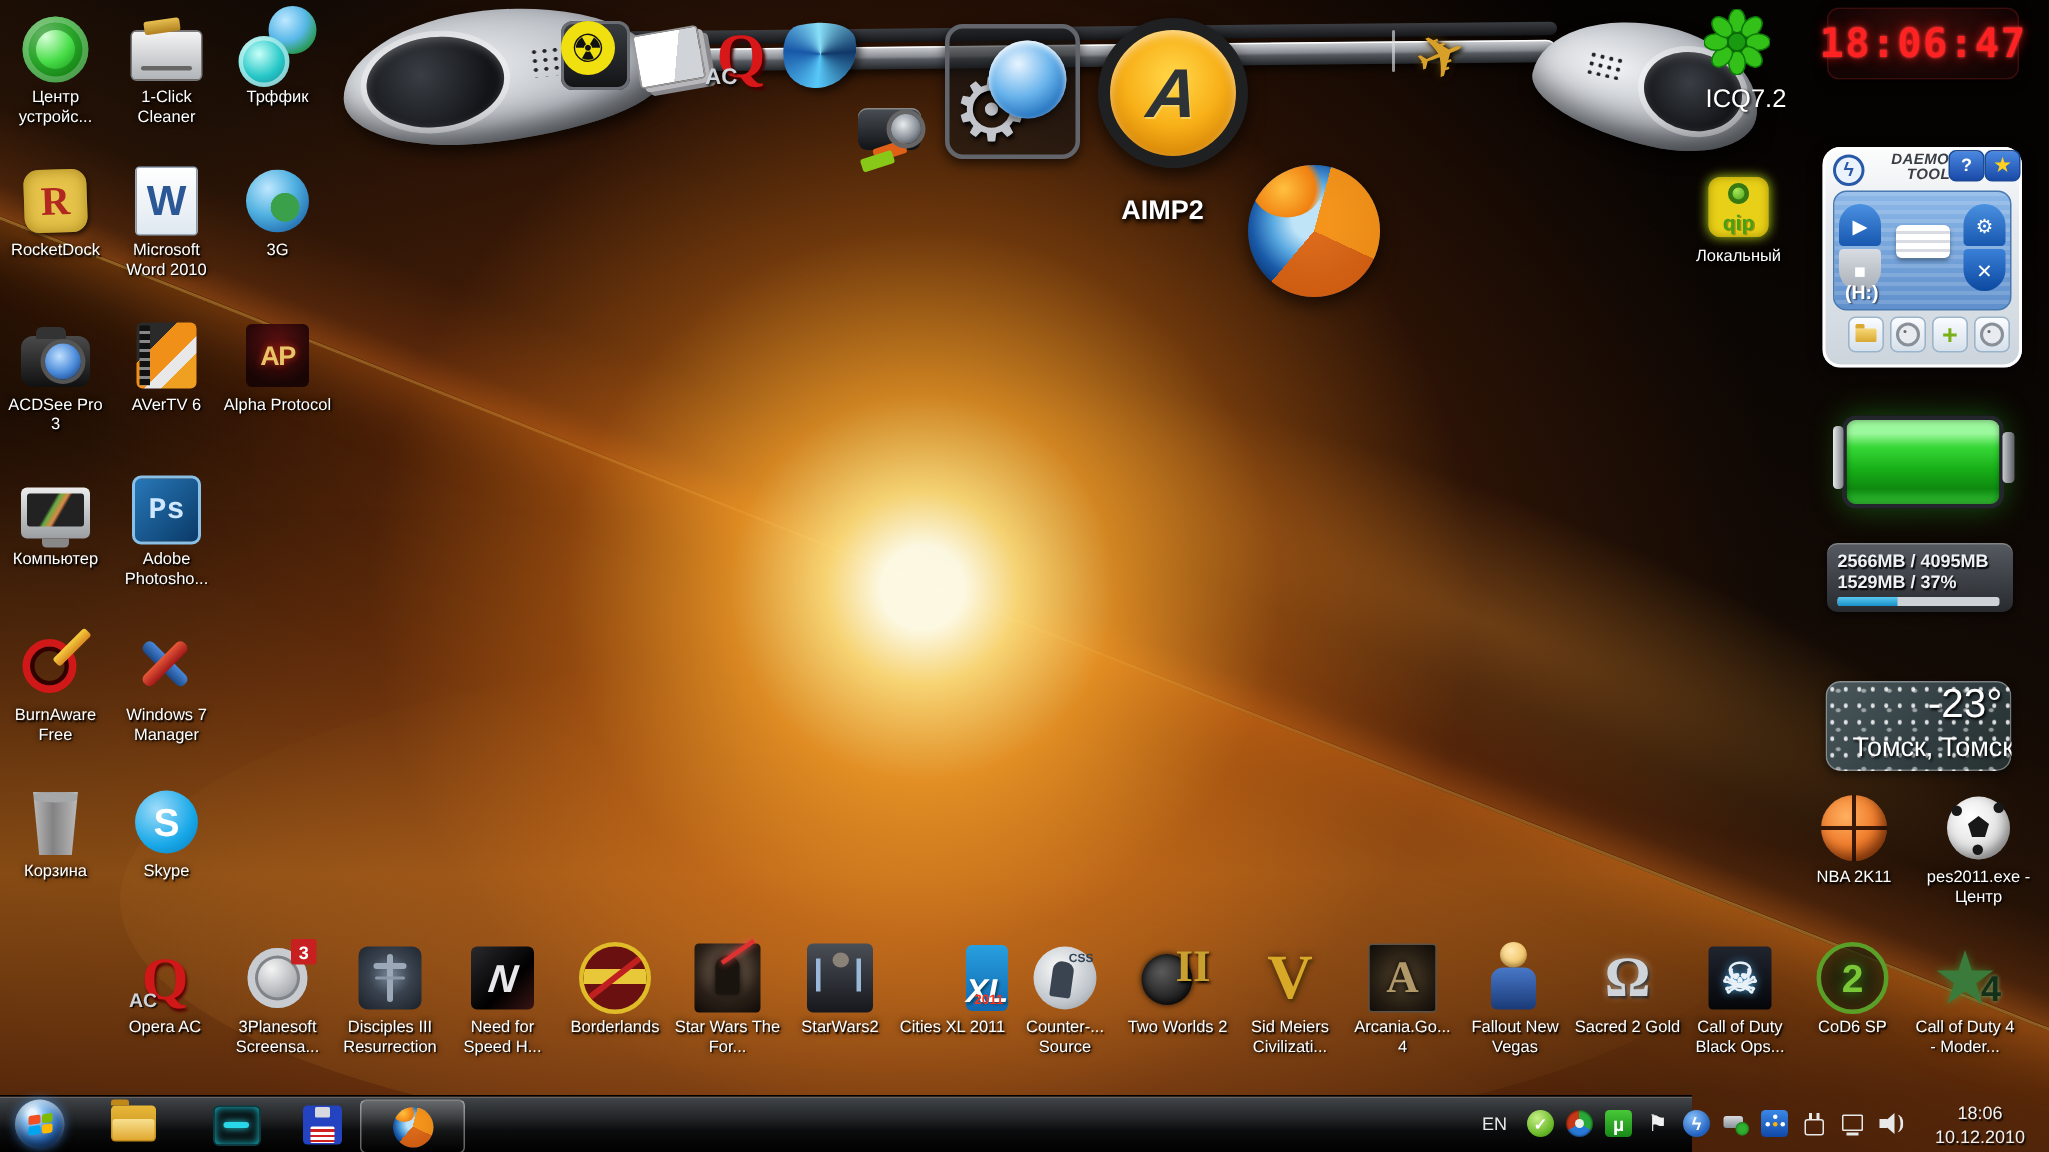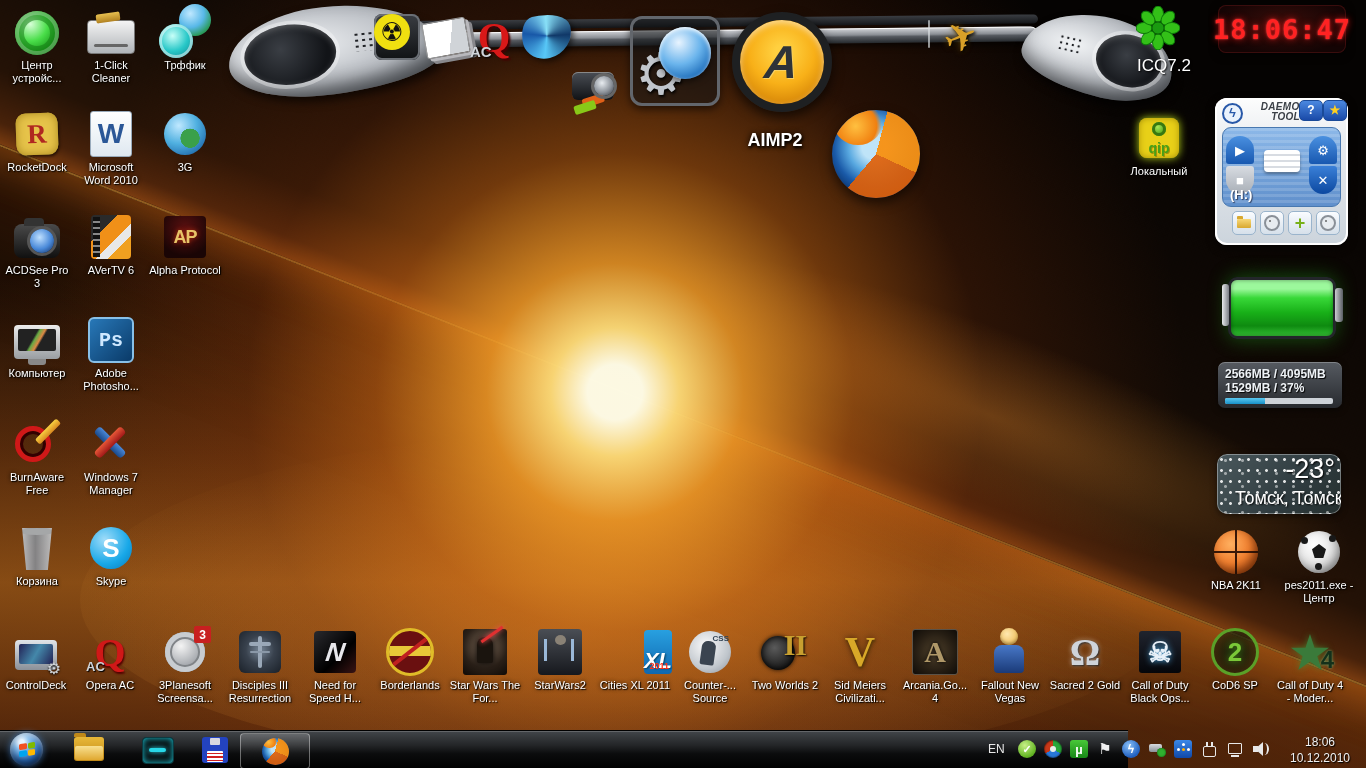--- a/index.html
+++ b/index.html
@@ -456,26 +456,20 @@
   </div>
   <div class="di" style="left:75px;top:524px;">
     <div class="ic">
         <div class="ic-skype" style="display:flex;align-items:center;justify-content:center;">
           <span class="g">S</span>
         </div>
       </div>
     <div class="lbl">Skype</div>
   </div>
 
-  <div class="di" style="left:0px;top:628px;">
-    <div class="ic">
-        <div class="ic-controldeck"></div>
-      </div>
-    <div class="lbl">ControlDeck</div>
-  </div>
   <div class="di" style="left:74px;top:628px;">
     <div class="ic ic-operaq">
       <span class="g">Q</span>
       <span class="g2">AC</span>
     </div>
     <div class="lbl">Opera AC</div>
   </div>
   <div class="di" style="left:149px;top:628px;">
     <div class="ic">
         <div class="ic-3planesoft">

